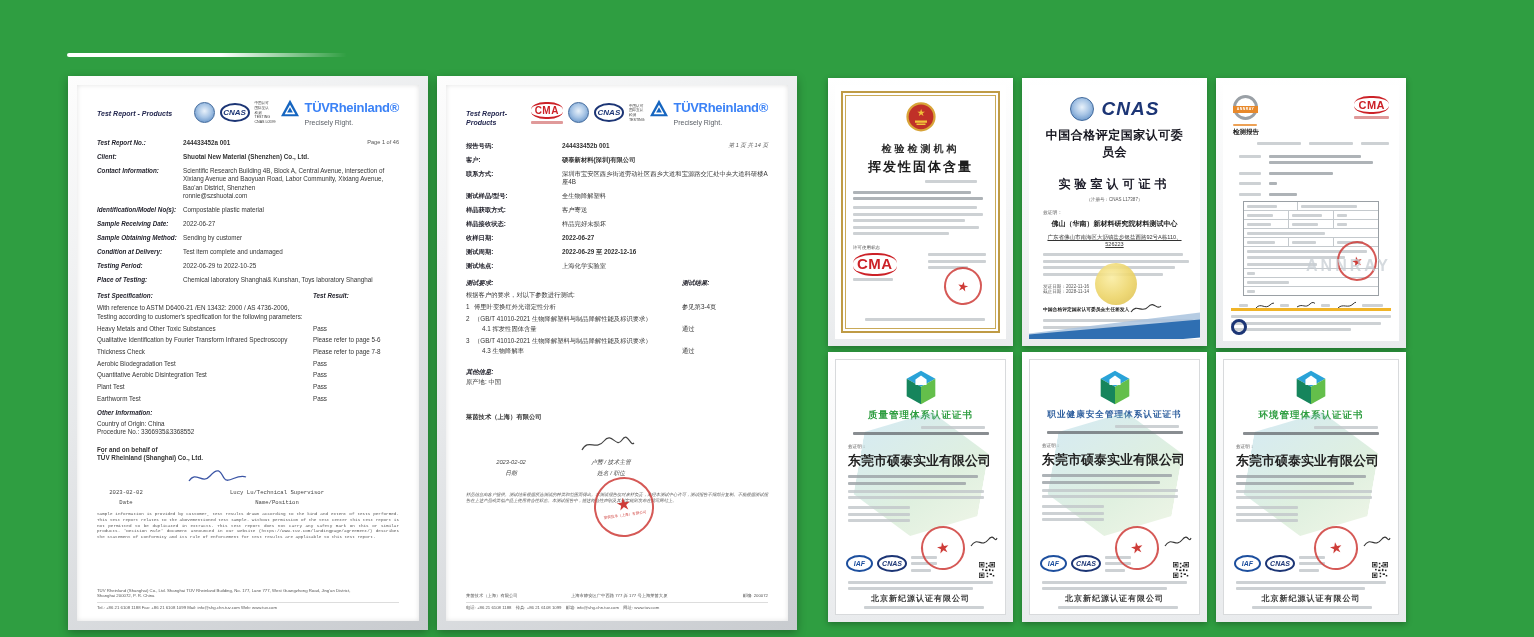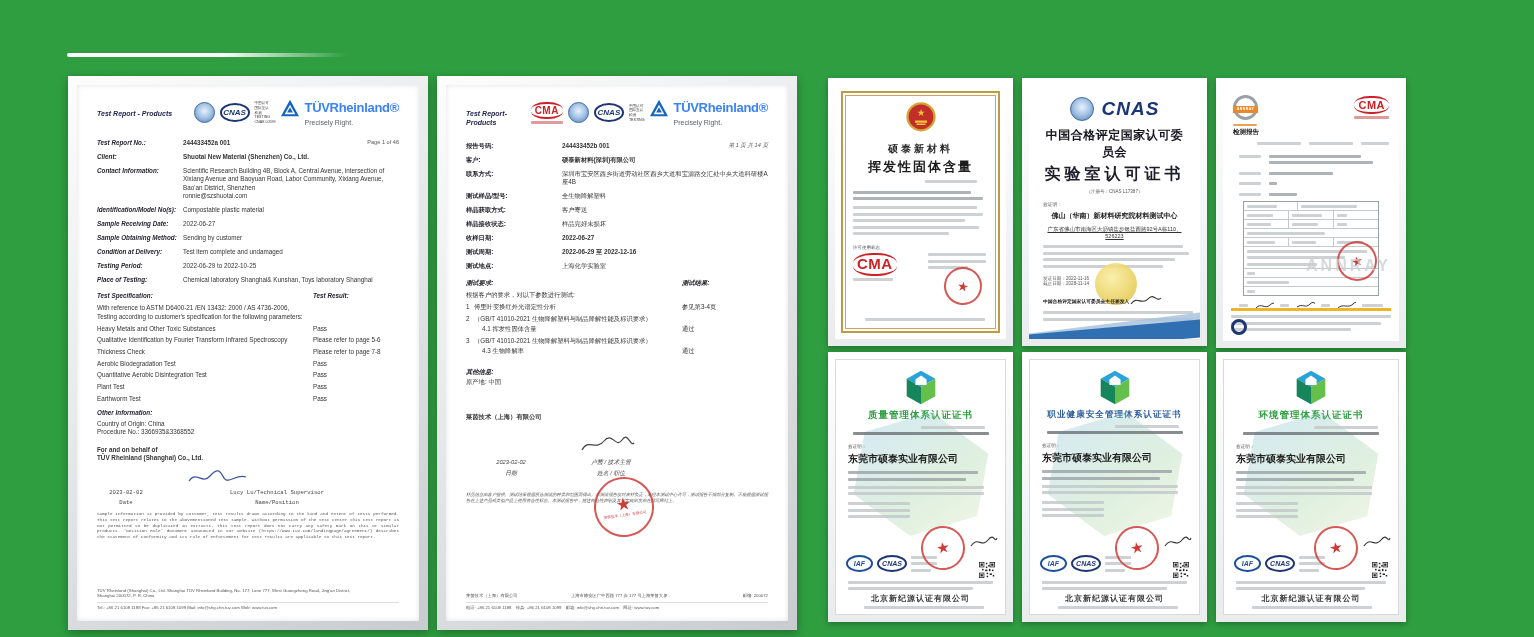--- a/index.html
+++ b/index.html
@@ -70,29 +70,29 @@
 
   
   .gold1 { position:absolute; inset:6px; border:2px solid #bf9b45; }
   .gold2 { position:absolute; inset:10px; border:1px solid #c9a957; }
 
   .ctr { text-align:center; }
   .c3-t1 { font-size:10px; font-weight:bold; letter-spacing:3px; color:#2a2a2a; }
   .c3-t2 { font-size:13px; font-weight:bold; letter-spacing:2px; color:#1d1d1d; margin-top:2px; }
 
   .c4-org { font-size:12px; font-weight:bold; color:#15151f; letter-spacing:.5px; }
-  .c4-title { font-size:16px; font-weight:bold; letter-spacing:4px; color:#1d1d2a; margin-top:3px; }
+  .c4-title { font-size:12px; font-weight:bold; letter-spacing:4px; color:#1d1d2a; margin-top:15px; }
   .c4-holder { font-size:7px; font-weight:bold; color:#222; }
   .c4-addr { font-size:5.5px; color:#333; text-decoration:underline; }
   .ribbon { position:absolute; left:0; right:0; bottom:0; height:28px; overflow:hidden; }
   .ribbon .r1 { position:absolute; left:-8%; right:-8%; bottom:-6px; height:18px; background:#2f6fb2; transform:rotate(-5deg); }
   .ribbon .r2 { position:absolute; left:-8%; right:-8%; bottom:8px; height:8px; background:#a9c3de; transform:rotate(-7deg); opacity:.85; }
 
   .iso-title { font-size:9.5px; font-weight:bold; letter-spacing:1px; text-align:center; }
-  .iso-holder { font-size:10px; font-weight:bold; color:#222; }
+  .iso-holder { font-size:13px; font-weight:bold; color:#222; }
   .tiny { font-size:5px; color:#555; }
   .oval { border-radius:50%; display:flex; align-items:center; justify-content:center; font-weight:bold; background:#fff; }
   .iaf { width:27px; height:17px; border:2px solid #1d4f9e; color:#1d4f9e; font-size:7px; font-style:italic; }
   .cnas-sm { width:30px; height:17px; border:2px solid #1c3575; color:#1c3575; font-size:7px; font-style:italic; }
   .wm-hex { position:absolute; left:50%; top:45%; transform:translate(-50%,-50%) rotate(10deg); width:126px; height:126px;
             background:linear-gradient(135deg,rgba(125,190,225,.33) 0%,rgba(150,205,150,.30) 60%,rgba(215,230,190,.35) 100%);
             clip-path:polygon(50% 0,100% 25%,100% 75%,50% 100%,0 75%,0 25%); }
   .iso-org { position:absolute; left:0; right:0; bottom:10px; text-align:center; font-size:8px; font-weight:bold; color:#3a3a3a; letter-spacing:1px; }
   .qr { position:absolute; width:16px; height:16px; }
 
@@ -425,21 +425,21 @@
   </div>
 
   <div class="cframe" style="left:828px; top:78px; width:185px; height:268px;">
     <div class="cpage">
       <div class="gold1"></div>
       <div class="gold2"></div>
       <div style="position:relative; padding:16px 18px 0; height:100%;">
         <div class="ctr"><svg width="30" height="33">
               <use href="#emblem-sym"></use>
             </svg></div>
-        <div class="ctr c3-t1" style="margin-top:4px;">硕泰新材料</div>
+        <div class="ctr c3-t1" style="margin-top:4px;">检验检测机构</div>
         <div class="ctr c3-t2">挥发性固体含量</div>
         <div class="bar lt" style="width:52px; margin-left:72px;"></div>
         <div class="bar" style="width:118px; margin-top:8px;"></div>
         <div class="bar" style="width:130px;"></div>
         <div class="bar lt" style="width:124px; margin-top:6px;"></div>
         <div class="bar lt" style="width:130px;"></div>
         <div class="bar lt" style="width:112px;"></div>
         <div class="bar lt" style="width:126px;"></div>
         <div class="bar lt" style="width:96px;"></div>
         <div class="tiny" style="margin-top:10px; font-size:4.5px;">许可使用标志</div>

